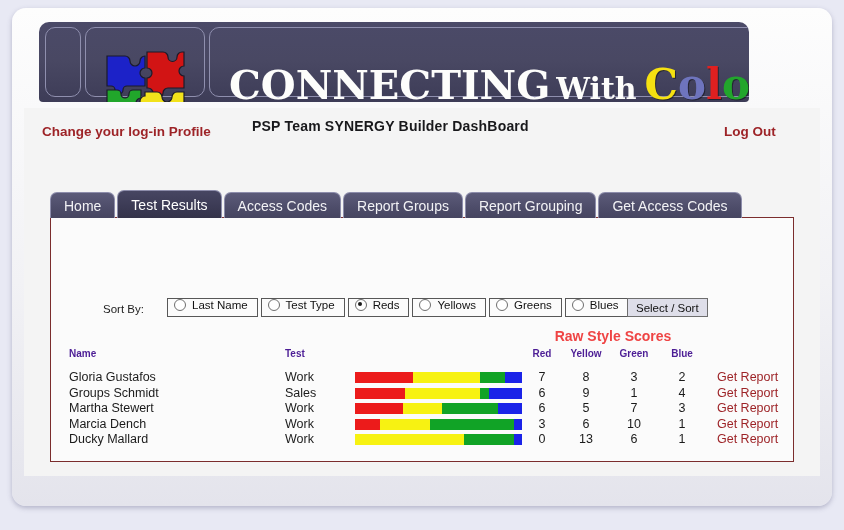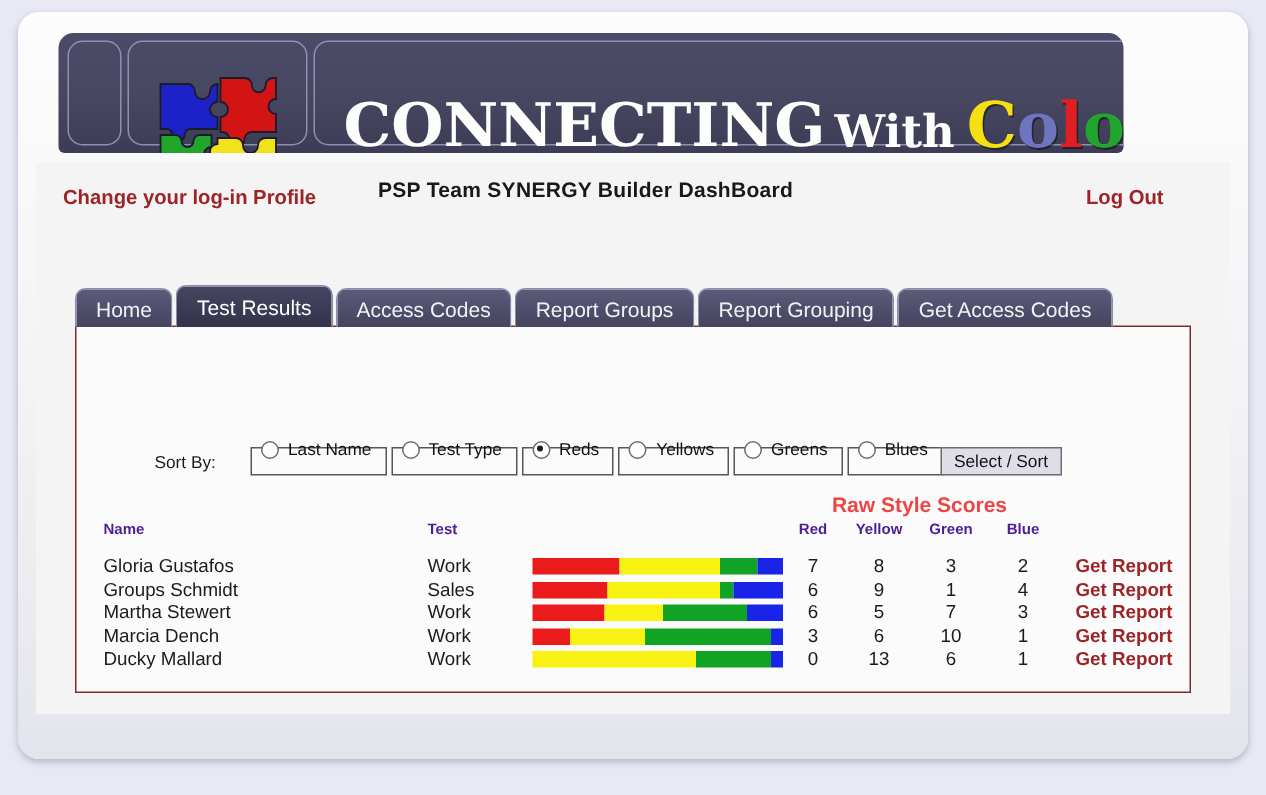--- a/index.html
+++ b/index.html
@@ -251,21 +251,20 @@
     left: 100px;
     top: 0;
     display: flex;
   }
   .radio-box {
     height: 19px;
     border: 1px solid #575757;
     background: #fbfbfb;
     box-sizing: border-box;
     display: flex;
-    align-items: center;
     padding: 0 9px 16px 6px;
     margin-right: 3px;
     font-size: 11.5px;
     color: #111;
     cursor: pointer;
     white-space: nowrap;
   }
   .rdot {
     width: 10px; height: 10px;
     border-radius: 50%;
@@ -366,21 +365,21 @@
   .seg-green  { background: #11a326; }
   .seg-blue   { background: #1a23e8; }
   .td-score { width: 46px; text-align: center; }
   .td-red    { left: 452px; }
   .td-yellow { left: 496px; }
   .td-green  { left: 544px; }
   .td-blue   { left: 592px; }
   .td-report {
     left: 650px;
     font-size: 12.5px;
-    font-weight: bold;
+    font-weight: normal;
     color: #9d2327;
     cursor: pointer;
   }
 </style>
 </head>
 <body>
 
 <div class="shell">
 
   <div class="banner">

